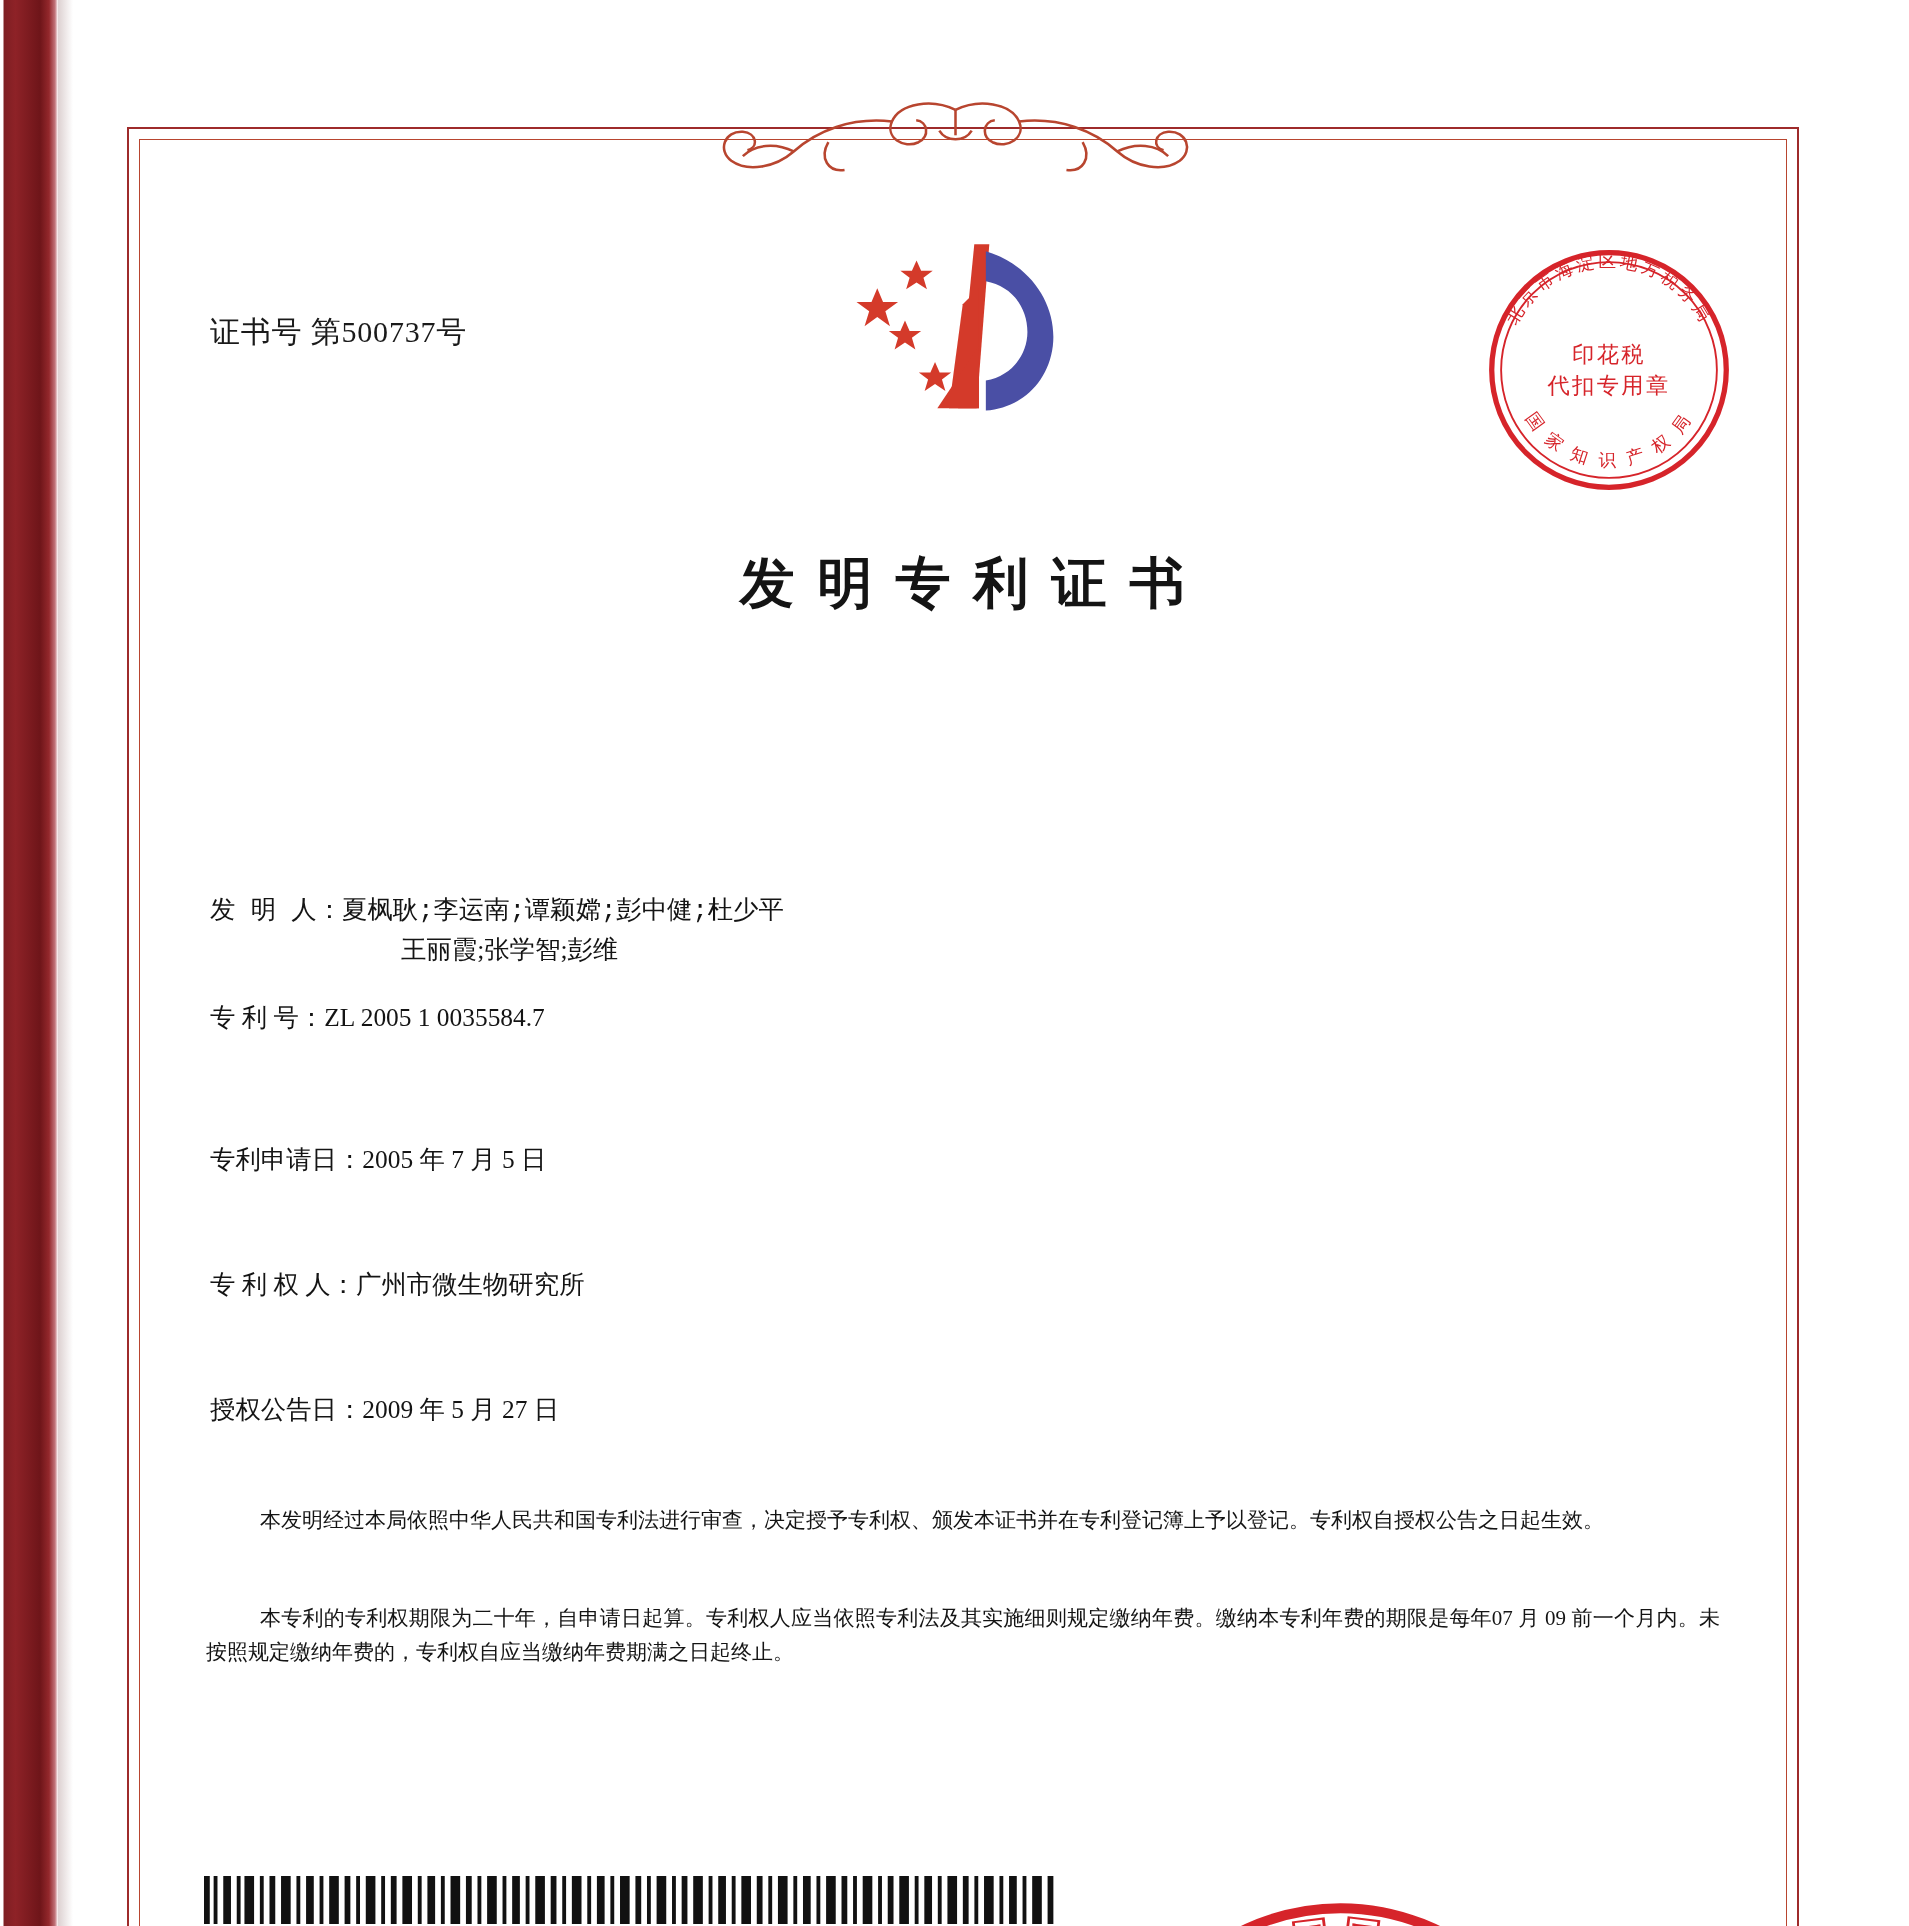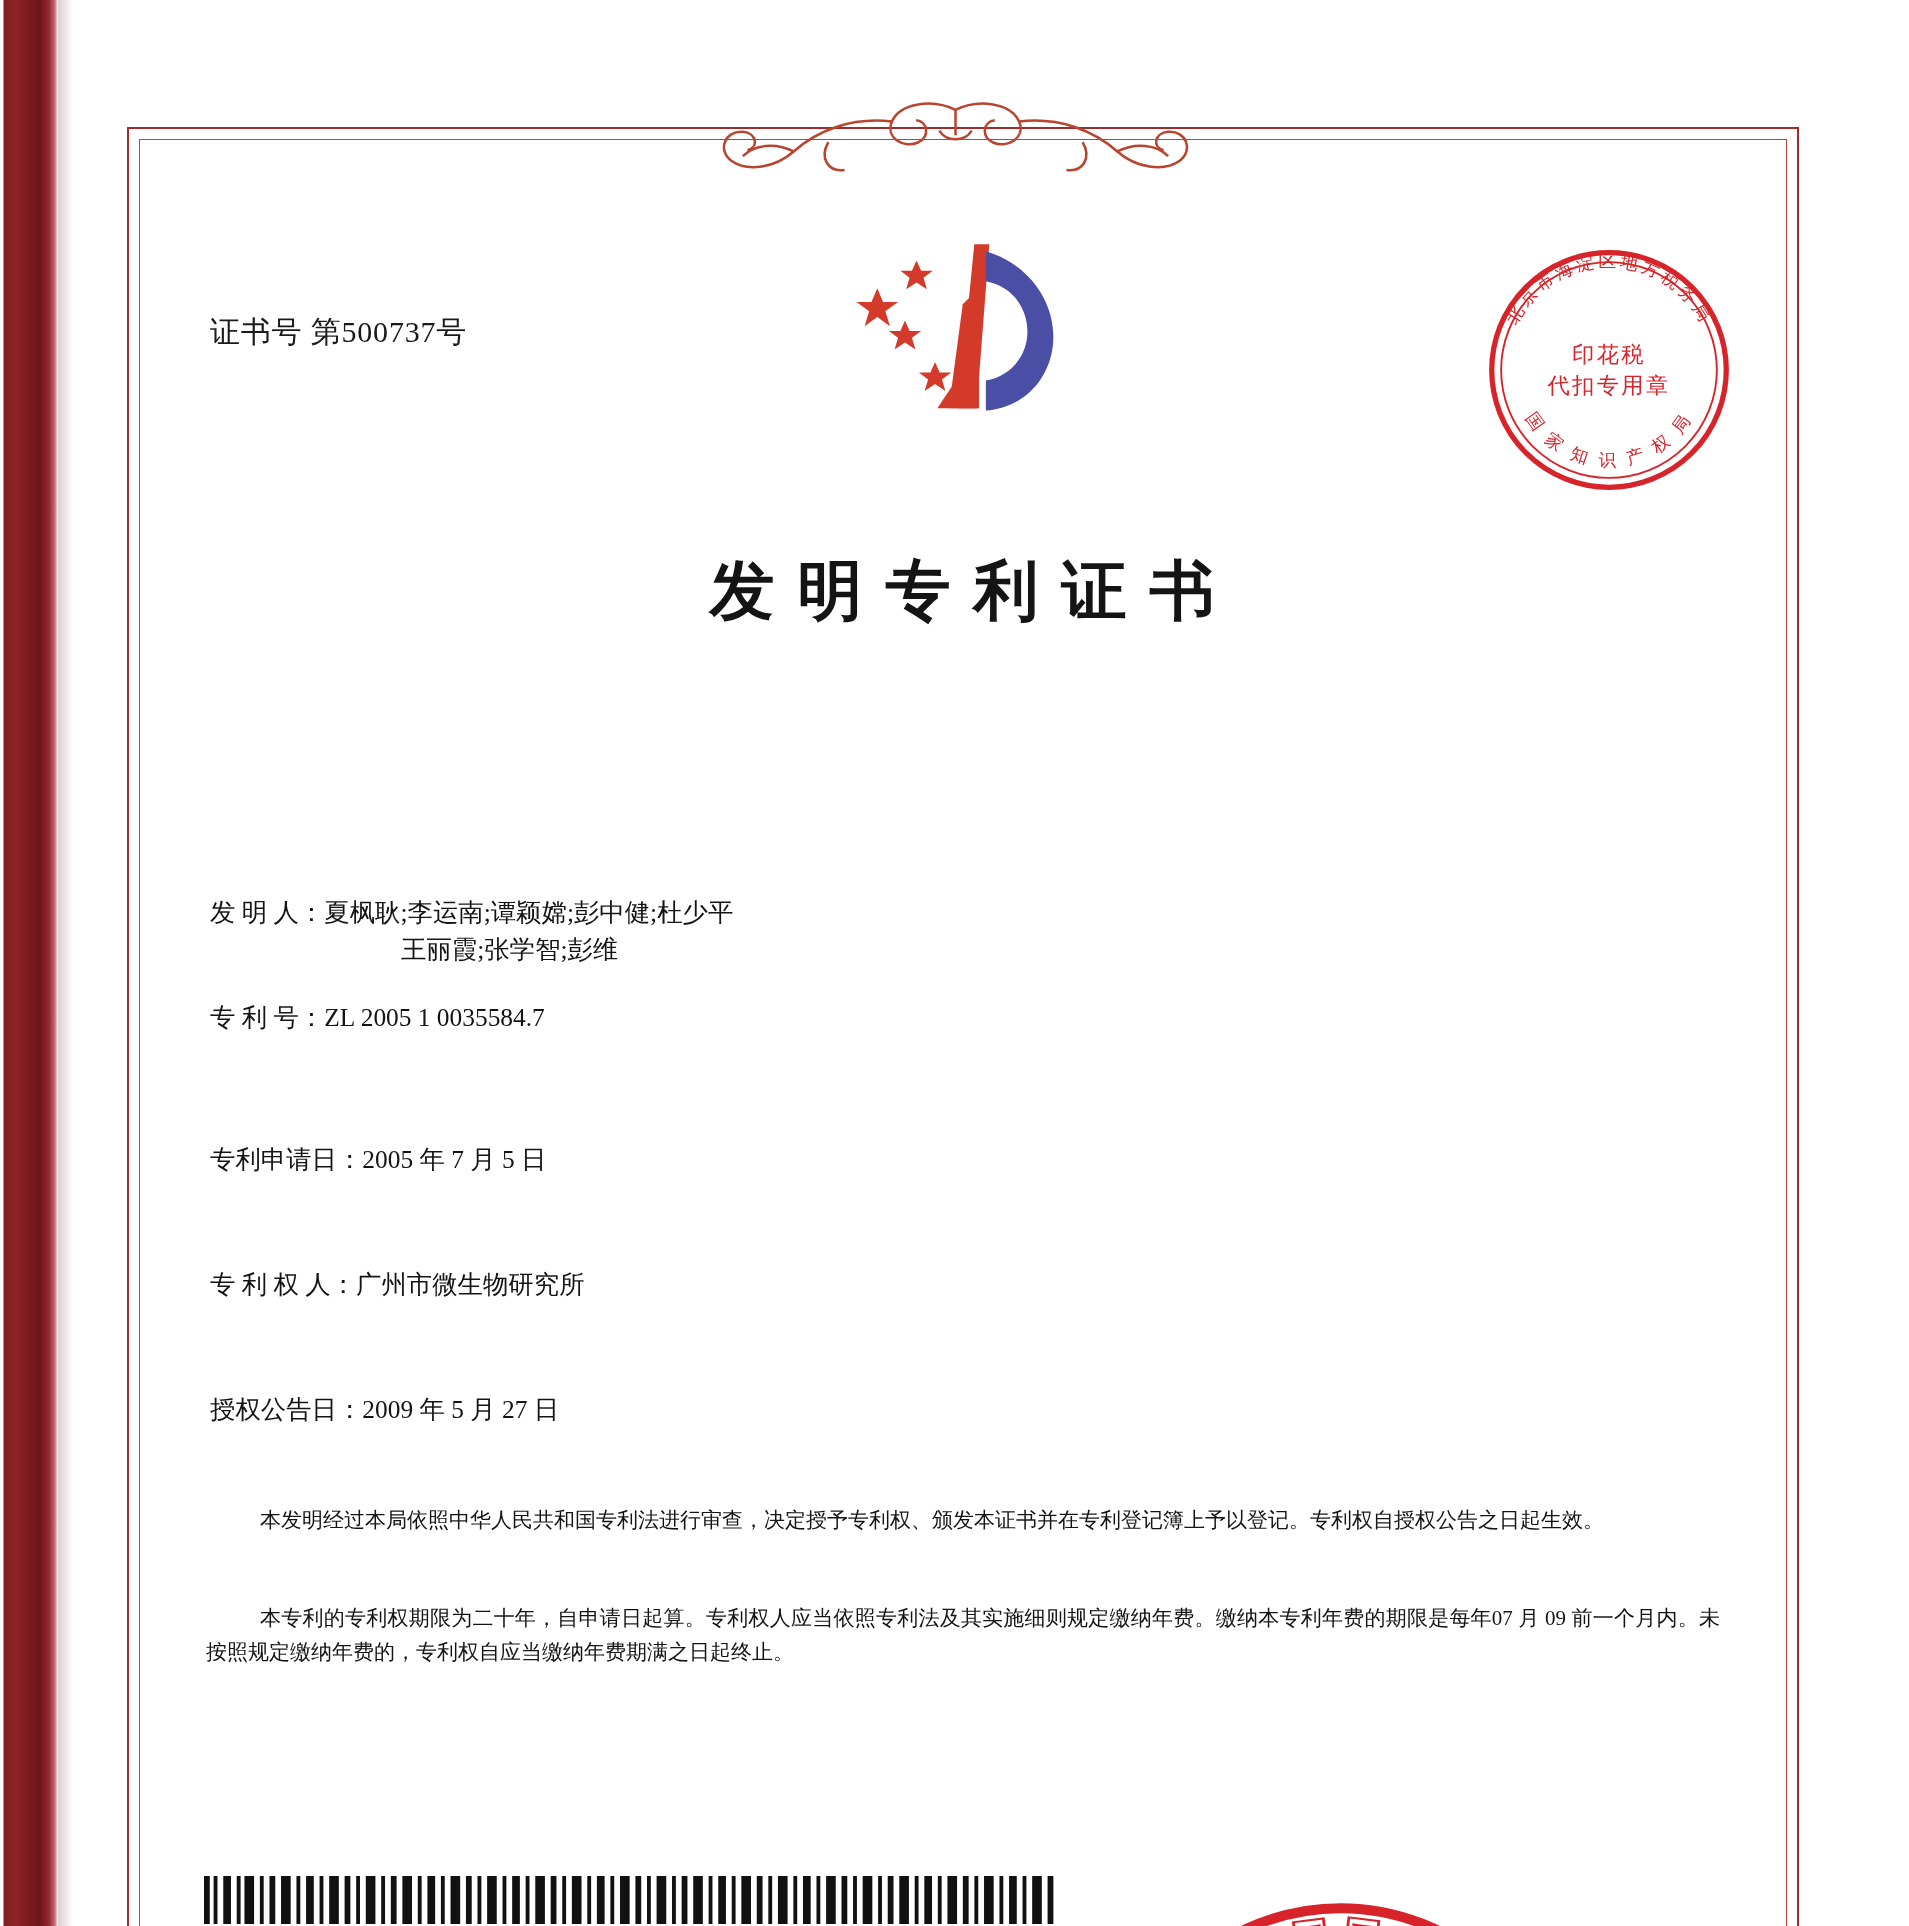--- a/index.html
+++ b/index.html
@@ -88,21 +88,21 @@
     top: 102px;
     width: 258px;
     height: 258px;
   }
   .title {
     position: absolute;
     left: 0;
     top: 408px;
     width: 1646px;
     text-align: center;
-    font-size: 65px;
+    font-size: 55px;
     font-weight: bold;
     letter-spacing: 23px;
     text-indent: 23px;
     color: #141414;
     font-family: "DejaVu Serif", serif;
   }
   .field {
     position: absolute;
     font-size: 25.4px;
     color: #141414;
@@ -204,21 +204,21 @@
       <text font-size="15" fill="#d6242a" font-family="DejaVu Serif, serif" letter-spacing="3">
         <textPath href="#taxArcLower" startOffset="50%" text-anchor="middle">国 家 知 识 产 权 局</textPath>
       </text>
       <text x="110" y="103" font-size="19" fill="#d6242a" text-anchor="middle" font-family="DejaVu Serif, serif" letter-spacing="2">印花税</text>
       <text x="110" y="130" font-size="19" fill="#d6242a" text-anchor="middle" font-family="DejaVu Serif, serif" letter-spacing="2">代扣专用章</text>
     </svg>
 
     <div class="title">发明专利证书</div>
 
 
-    <div class="field" style="left:71px; top:755px;">
+    <div class="field" style="left:71px; top:755px;font-family:Liberation Mono, monospace;">
       <span class="label">发 明 人：</span><span>夏枫耿;李运南;谭颖嫦;彭中健;杜少平</span>
     </div>
     <div class="value2" style="left:262px; top:794px;">王丽霞;张学智;彭维</div>
 
     <div class="field" style="left:71px; top:860px;">
       <span class="label">专 利 号：</span><span>ZL 2005 1 0035584.7</span>
     </div>
 
     <div class="field" style="left:71px; top:1002px;">
       <span class="label">专利申请日：</span><span>2005 年 7 月 5 日</span>

